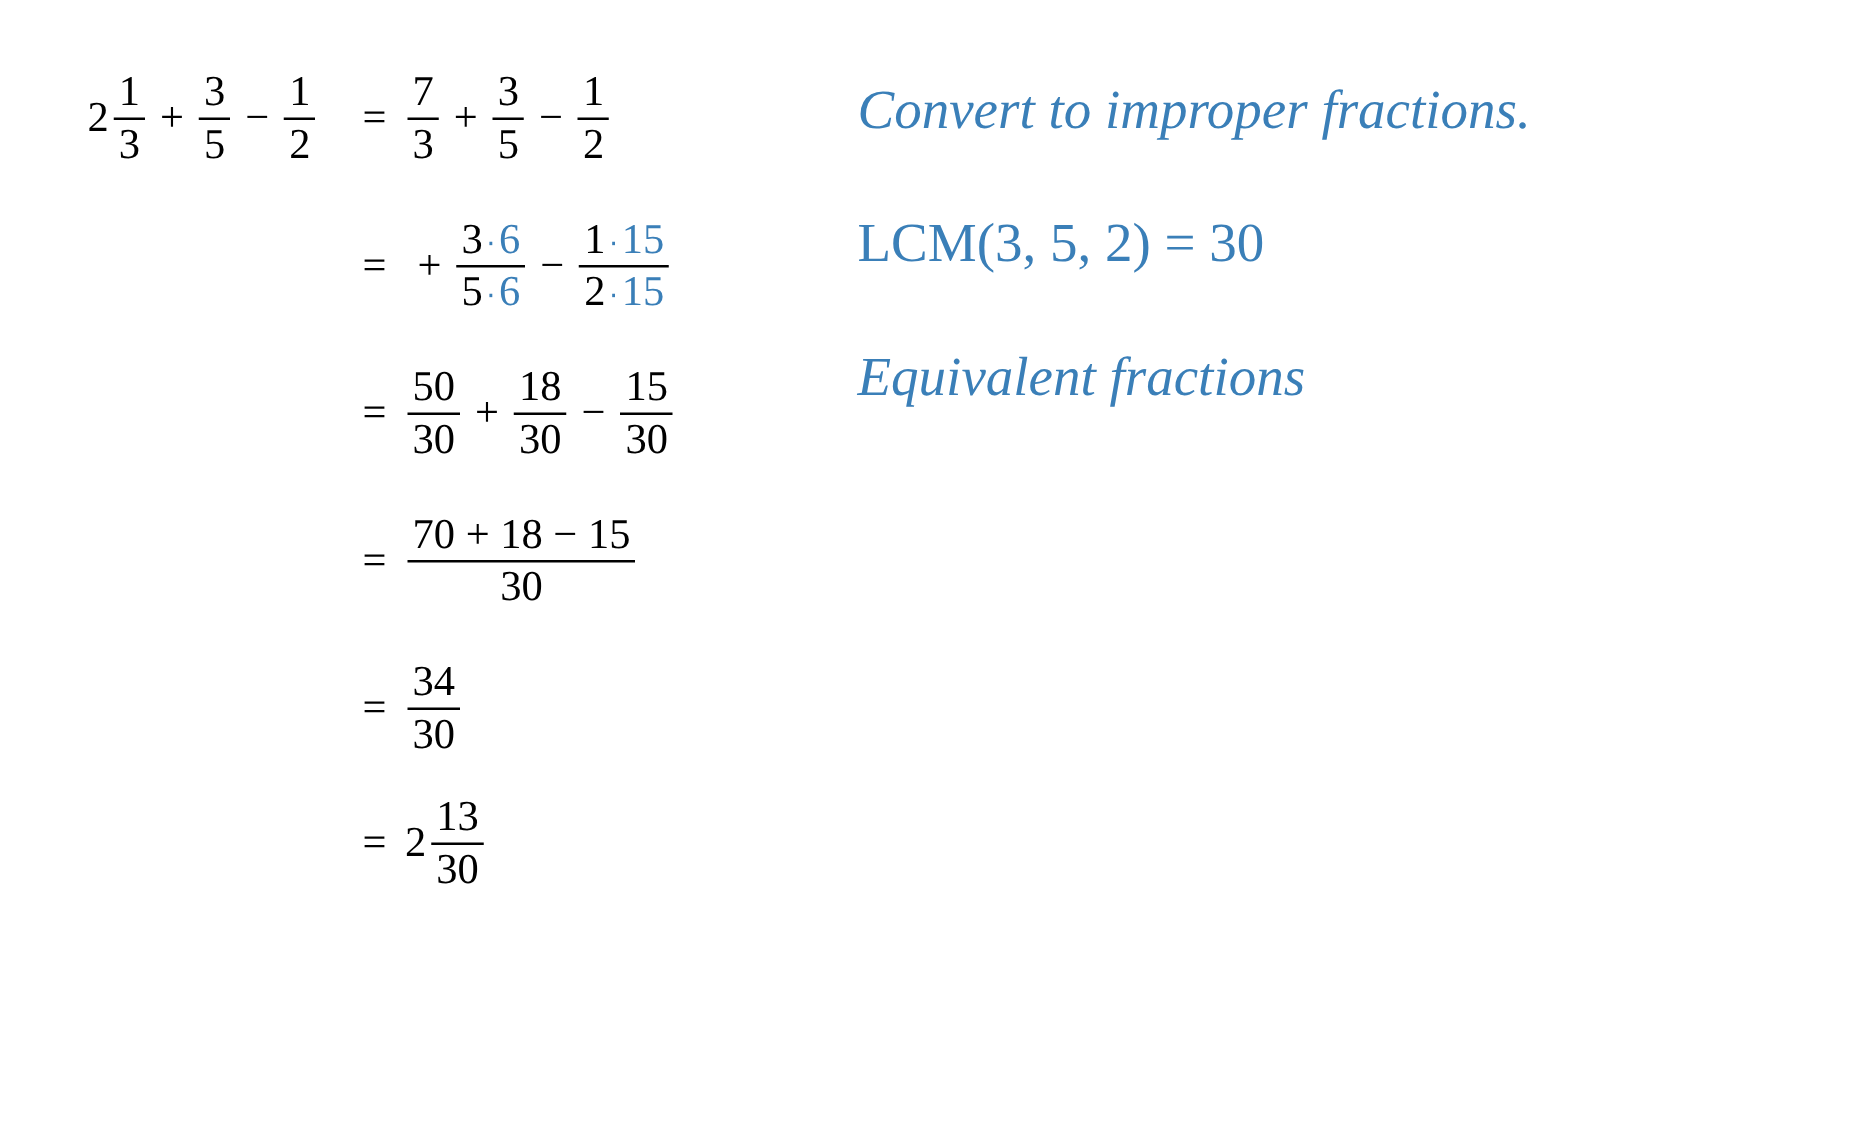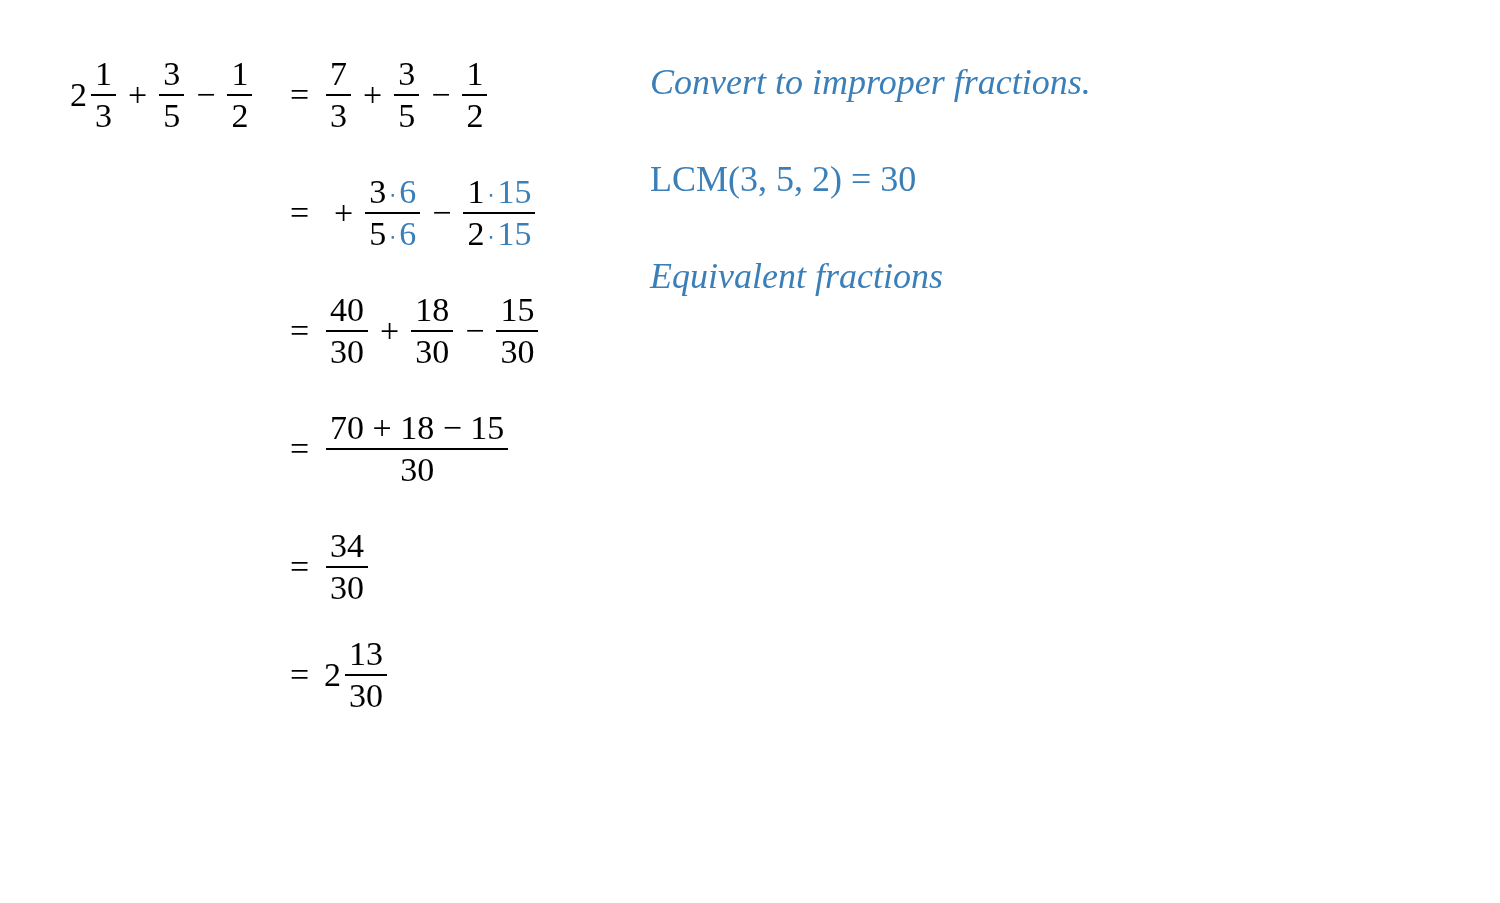--- a/index.html
+++ b/index.html
@@ -18,23 +18,23 @@
   }
   .math-col {
     position: absolute;
     left: 70px;
     top: 50px;
     font-size: 34px;
     color: #000;
   }
   .ann-col {
     position: absolute;
-    left: 650px;
+    left: 686px;
     top: 60px;
-    font-size: 36px;
+    font-size: 44px;
   }
   .ann { color: #3a7fb8; }
   .ann-italic { font-style: italic; }
   .row {
     display: flex;
     align-items: center;
     margin-bottom: 28px;
     height: 90px;
   }
   .row.tight { margin-bottom: 18px; }
@@ -132,21 +132,21 @@
           <span class="den"><span>2</span><span class="mul hl">⋅</span><span class="hl">15</span></span>
         </span>
       </span>
     </div>
 
     <div class="row">
       <span class="lhs"></span>
       <span class="eq">=</span>
       <span class="rhs">
         <span class="frac">
-            <span class="num">40</span>
+            <span class="num">50</span>
             <span class="bar"></span>
             <span class="den">30</span>
           </span>
         <span class="op">+</span>
         <span class="frac">
             <span class="num">18</span>
             <span class="bar"></span>
             <span class="den">30</span>
           </span>
         <span class="op">−</span>

